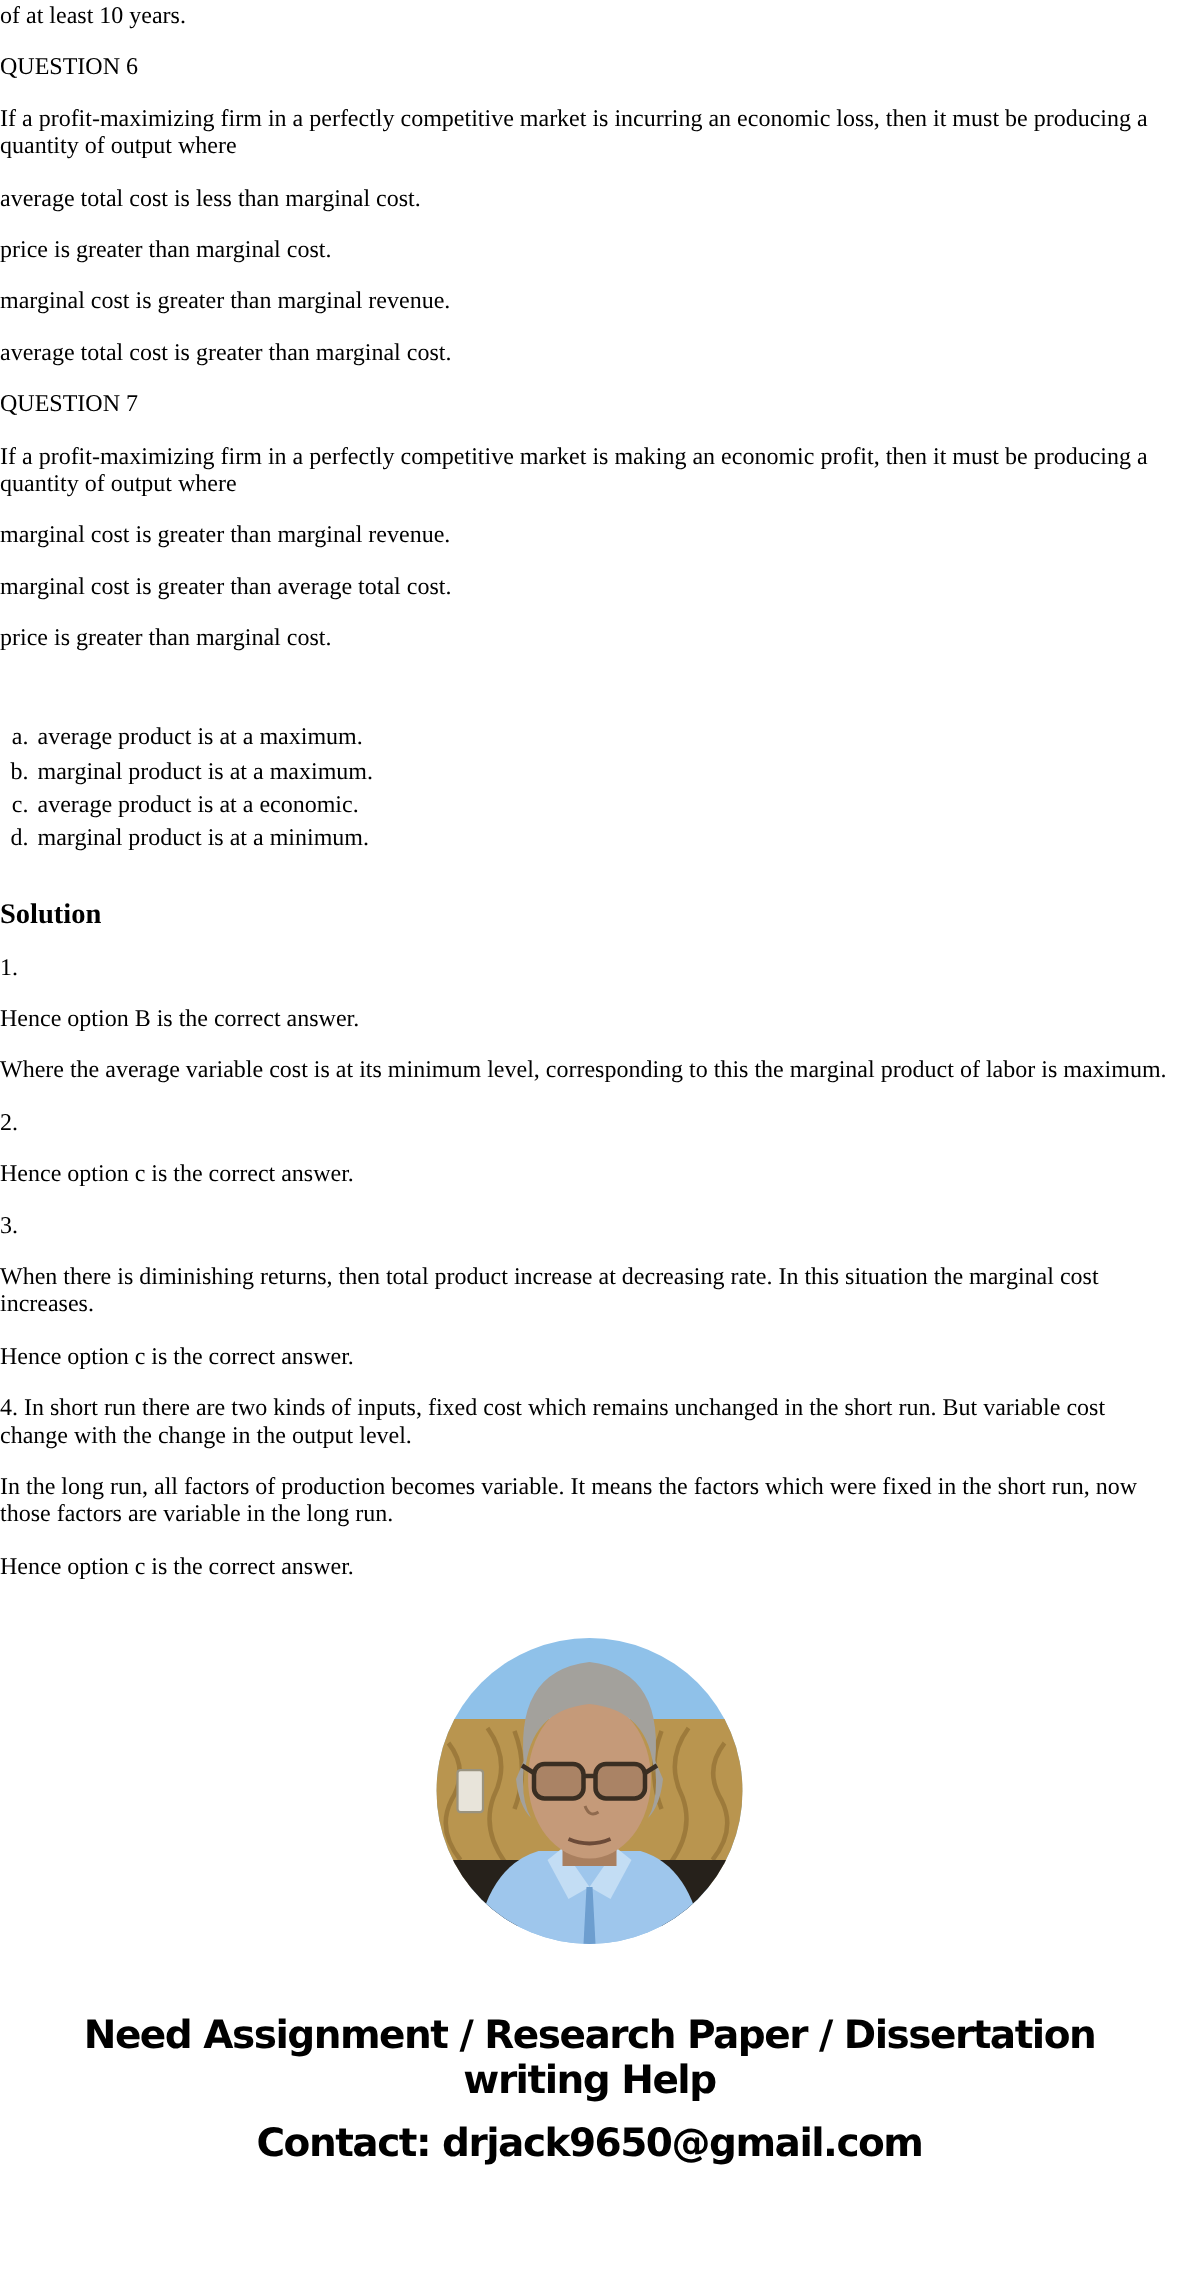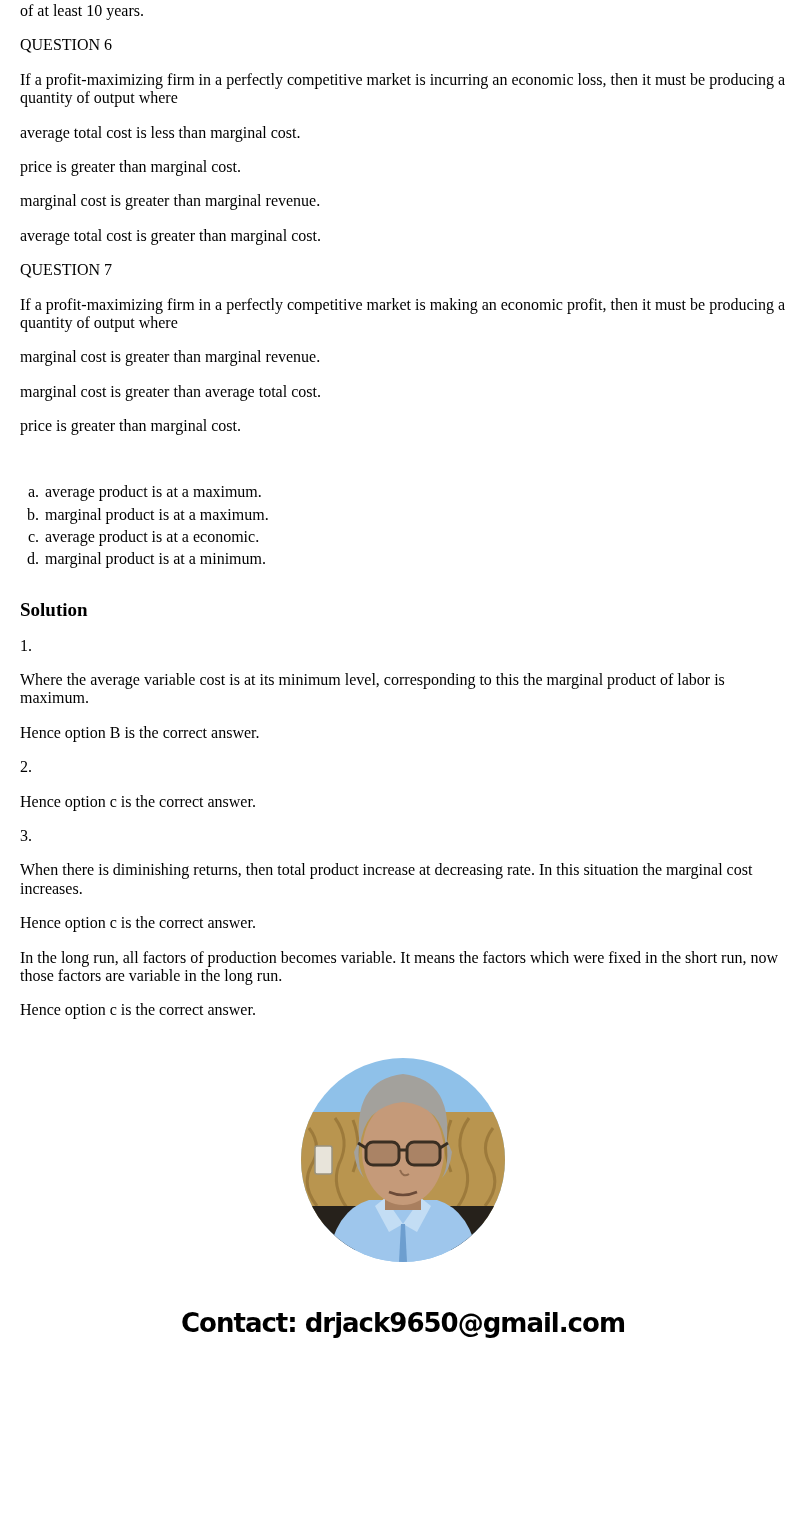--- a/index.html
+++ b/index.html
@@ -1,21 +1,21 @@
 <!DOCTYPE html>
 <html><head>
 <meta charset="utf-8">
 <style>
   html, body { margin: 0; padding: 0; background: #ffffff; }
   body {
     width: 794px; min-height: 1523px;
     font-family: "Liberation Serif", "DejaVu Serif", serif;
     font-size: 16px; line-height: 1.15; color: #000;
   }
-  .doc { padding: 2px 8px 0 20px; }
+  .doc { padding: 2px 8px 0 0; }
   .doc p { margin: 16px 0; }
   .doc p:first-child { margin-top: 0; }
   ol.lettered {
     list-style-type: lower-alpha;
     margin: 46px 0 6px 0;
     padding-left: 23px;
     line-height: 1.38;
   }
   ol.lettered li { padding-left: 2px; }
   h3.solution-heading {
@@ -60,27 +60,28 @@
   <ol class="lettered">
     <li>average product is at a maximum.</li>
     <li>marginal product is at a maximum.</li>
     <li>average product is at a economic.</li>
     <li>marginal product is at a minimum.</li>
   </ol>
 
   <h3 class="solution-heading">Solution</h3>
 
   <p>1.</p>
+  <p>Hence option B is the correct answer.</p>
   <p>Where the average variable cost is at its minimum level, corresponding to this the marginal product of labor is maximum.</p>
-  <p>Hence option B is the correct answer.</p>
   <p>2.</p>
   <p>Hence option c is the correct answer.</p>
   <p>3.</p>
   <p>When there is diminishing returns, then total product increase at decreasing rate. In this situation the marginal cost increases.</p>
   <p>Hence option c is the correct answer.</p>
+  <p>4. In short run there are two kinds of inputs, fixed cost which remains unchanged in the short run. But variable cost change with the change in the output level.</p>
   <p>In the long run, all factors of production becomes variable. It means the factors which were fixed in the short run, now those factors are variable in the long run.</p>
   <p>Hence option c is the correct answer.</p>
 
   <div class="photo-wrap">
     <svg class="avatar-svg" width="204" height="204" viewBox="0 0 204 204" xmlns="http://www.w3.org/2000/svg">
       <defs>
           <clipPath id="avclip">
             <circle cx="102" cy="102" r="102"></circle>
           </clipPath>
         </defs>
@@ -113,16 +114,17 @@
           <line x1="65" y1="90" x2="57" y2="85"></line>
           <line x1="139" y1="90" x2="147" y2="85"></line>
         </g>
         <path d="M99 112 Q102 120 108 116" fill="none" stroke="#8f6a4e" stroke-width="2"></path>
         <path d="M88 134 Q102 140 116 134" fill="none" stroke="#6b4a38" stroke-width="2.5"></path>
       </g>
     </svg>
   </div>
 
   <div class="footer">
+    <div class="headline">Need Assignment / Research Paper / Dissertation writing Help</div>
     <div class="contact">Contact: drjack9650@gmail.com</div>
   </div>
 
 </div>
 
 </body></html>

